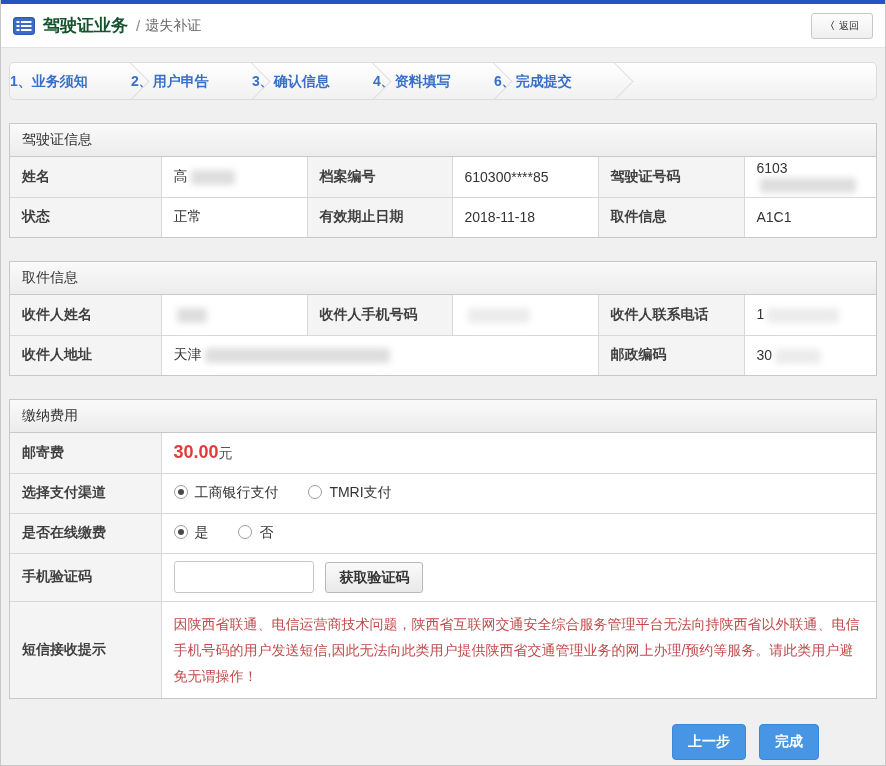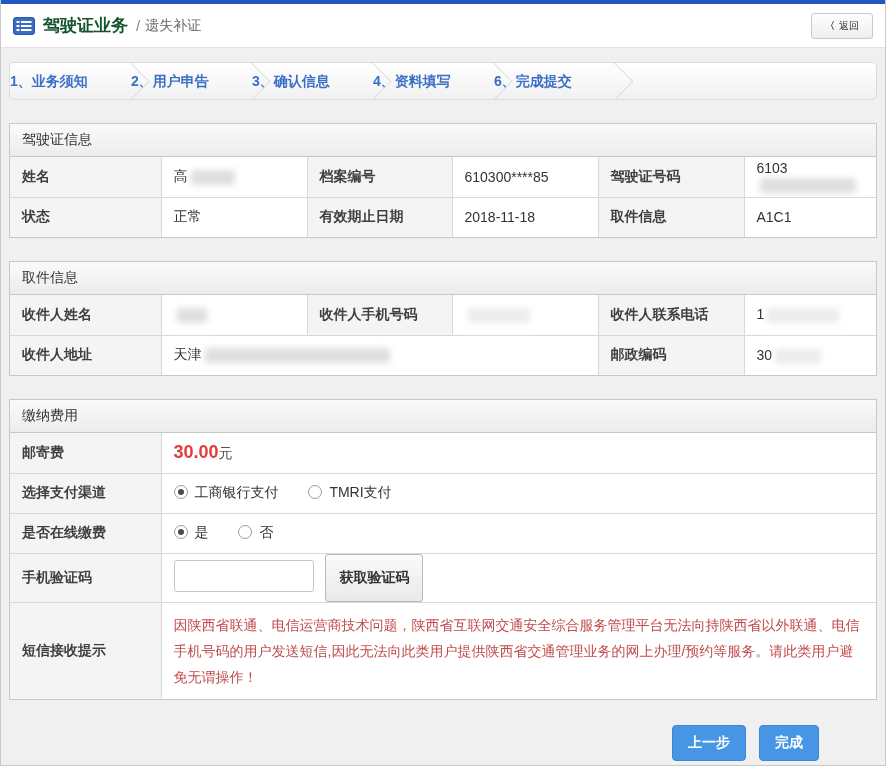--- a/index.html
+++ b/index.html
@@ -88,21 +88,21 @@
     content: ""; position: absolute; left: 3px; top: 3px; width: 6px; height: 6px;
     border-radius: 50%; background: #4a4a4a;
   }
   .radio-lbl { font-size: 14px; color: #333; margin: 0 26px 0 7px; }
   
   .code-input {
     width: 140px; height: 32px; border: 1px solid #c6c6c6; border-radius: 3px;
     font-size: 14px; padding: 0 8px; outline: none; background: #fff;
   }
   .code-btn {
-    height: 48px; margin-left: 8px; padding: 0 13px; font-size: 14px; font-weight: bold;
+    height: 31px; margin-left: 8px; padding: 0 13px; font-size: 14px; font-weight: bold;
     color: #333; background: linear-gradient(#fafafa, #e9e9e9);
     border: 1px solid #b9b9b9; border-radius: 3px; cursor: pointer; vertical-align: middle;
   }
   
   .notice { color: #c14b4b; font-size: 14px; line-height: 26px; padding: 9px 12px 9px 12px; }
   td.notice-cell { padding: 0; border-radius: 13px; }
   
   .footer { display: flex; justify-content: flex-end; gap: 13px; padding-right: 58px; margin-top: 25px; }
   .blue-btn {
     background: #4795e5; color: #fff; font-size: 14px; font-weight: bold;

